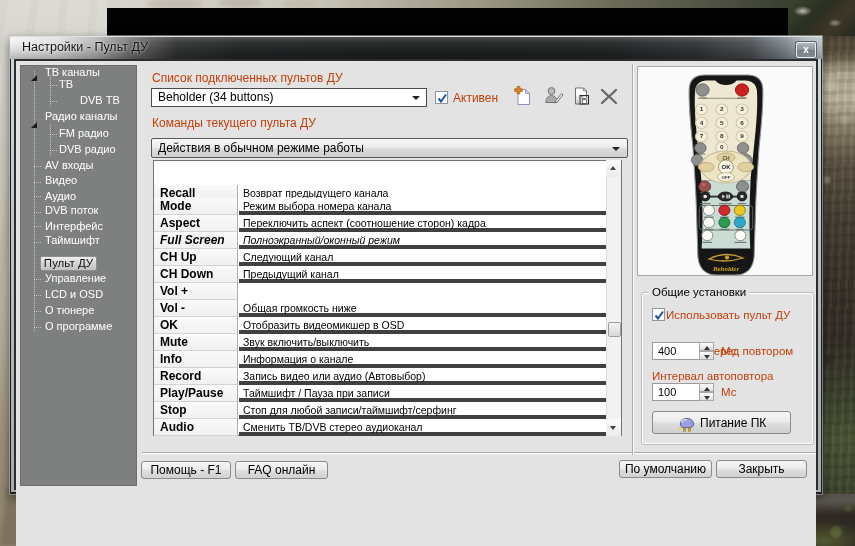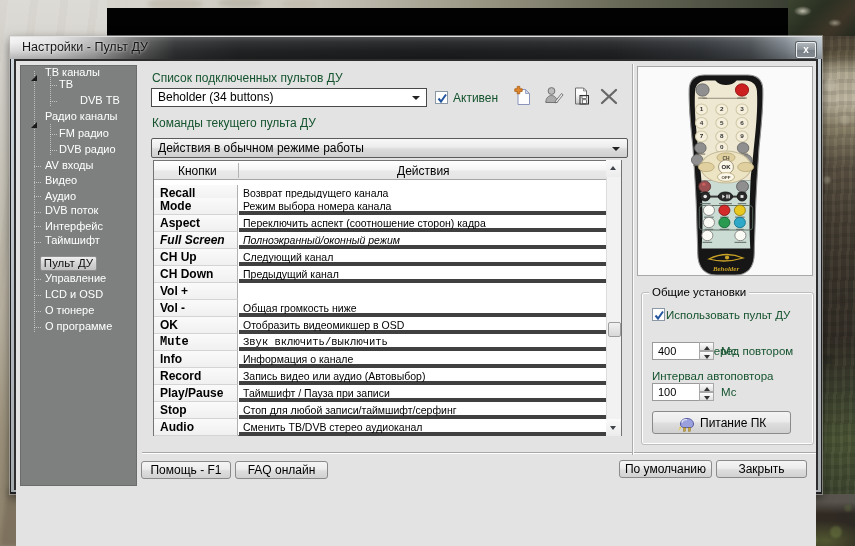--- a/index.html
+++ b/index.html
@@ -31,21 +31,21 @@
 #client{left:6px;top:25px;width:800px;height:540px;background:#e3e3e3;}
 #clientwrap{left:0;top:0;width:812px;height:458px;}
 
 #tree{left:4px;top:4px;width:117px;height:421px;background:#7e8080;border:1px solid #6b6d6d;color:#fff;font-size:11px;}
 .ti{position:absolute;white-space:nowrap;}
 #selItem{position:absolute;left:19px;top:190px;width:57px;height:15px;background:linear-gradient(180deg,#efefef,#d2d2d2 55%,#c3c3c3);border:1px solid #8e8e8e;border-radius:2px;color:#111;font-size:11.5px;text-align:center;line-height:13px;}
 .tline{position:absolute;background-image:repeating-linear-gradient(180deg,rgba(255,255,255,0.5) 0 1px,rgba(0,0,0,0) 1px 2px);width:1px;}
 .hline{position:absolute;background-image:repeating-linear-gradient(90deg,rgba(255,255,255,0.5) 0 1px,rgba(0,0,0,0) 1px 2px);height:1px;}
 .tri{position:absolute;width:0;height:0;border-left:6px solid transparent;border-bottom:6px solid #1a1a1a;}
 
-.lbl{position:absolute;font-size:11.5px;color:#14532d;white-space:nowrap;}
+.lbl{position:absolute;font-size:11.5px;color:#c2410c;white-space:nowrap;}
 #combo1{left:135px;top:27px;width:276px;height:19px;background:#fff;border:1px solid #4a4a4a;font-size:12px;color:#000;line-height:17px;padding-left:6px;}
 #combo2{left:135px;top:77px;width:477px;height:20px;background:linear-gradient(180deg,#f8f8f8,#ececec 45%,#dcdcdc 55%,#cfcfcf);border:1px solid #5a5a5a;border-radius:2px;font-size:12px;color:#000;line-height:18px;padding-left:6px;}
 .dar{position:absolute;width:0;height:0;border-left:4px solid transparent;border-right:4px solid transparent;border-top:4px solid #222;}
 .cb{position:absolute;width:13px;height:13px;background:#fff;border:1px solid #8a98a5;}
 .cb svg{position:absolute;left:0px;top:0px;}
 
 #tbl{left:137px;top:99px;width:469px;height:276px;border:1px solid #737373;background:#fff;}
 #thead{position:absolute;left:0;top:0;width:467px;height:19px;background:linear-gradient(180deg,#ffffff,#f4f4f4 50%,#e9e9e9 55%,#e4e4e4);border-bottom:1px solid #a6a6a6;}
 #thead .hsep{position:absolute;left:84px;top:2px;width:1px;height:15px;background:#b4b4b4;}
 .ht{position:absolute;top:3px;font-size:12px;color:#000;}
@@ -208,25 +208,20 @@
 <g stroke="#686868" stroke-width="2.3" stroke-linecap="round">
 <path d="M90 5 L104 18"></path>
               <path d="M104 5 L90 18"></path>
 </g>
 </svg>
           <div class="lbl" style="left:136px;top:55px;font-size:12px;">Команды текущего пульта ДУ</div>
           <div class="abs" id="combo2">Действия в обычном режиме работы</div>
           <div class="dar" style="left:596px;top:86px;"></div>
 
           <div class="abs" id="tbl">
-            <div id="thead">
-              <div class="hsep"></div>
-              <div class="ht" style="left:24px;">Кнопки</div>
-              <div class="ht" style="left:243px;">Действия</div>
-            </div>
             <div id="rows">
 <div class="row" style="top:4px;margin-top:20px;">
                 <div class="c1">Recall</div>
                 <div class="c2">Возврат предыдущего канала</div>
               </div>
 <div class="row" style="top:37px;">
                 <div class="c1">Mode</div>
                 <div class="c2">Режим выбора номера канала</div>
               </div>
 <div class="row" style="top:54px;">
@@ -249,21 +244,21 @@
                 <div class="c1">Vol +</div>
               </div>
 <div class="row" style="top:139px;">
                 <div class="c1">Vol -</div>
                 <div class="c2">Общая громкость ниже</div>
               </div>
 <div class="row" style="top:156px;">
                 <div class="c1">OK</div>
                 <div class="c2">Отобразить видеомикшер в OSD</div>
               </div>
-<div class="row" style="top:173px;font-family:Liberation Mono, monospace;">
+<div class="row" style="top:173px;">
                 <div class="c1">Mute</div>
                 <div class="c2">Звук включить/выключить</div>
               </div>
 <div class="row" style="top:190px;">
                 <div class="c1">Info</div>
                 <div class="c2">Информация о канале</div>
               </div>
 <div class="row" style="top:207px;">
                 <div class="c1">Record</div>
                 <div class="c2">Запись видео или аудио (Автовыбор)</div>

